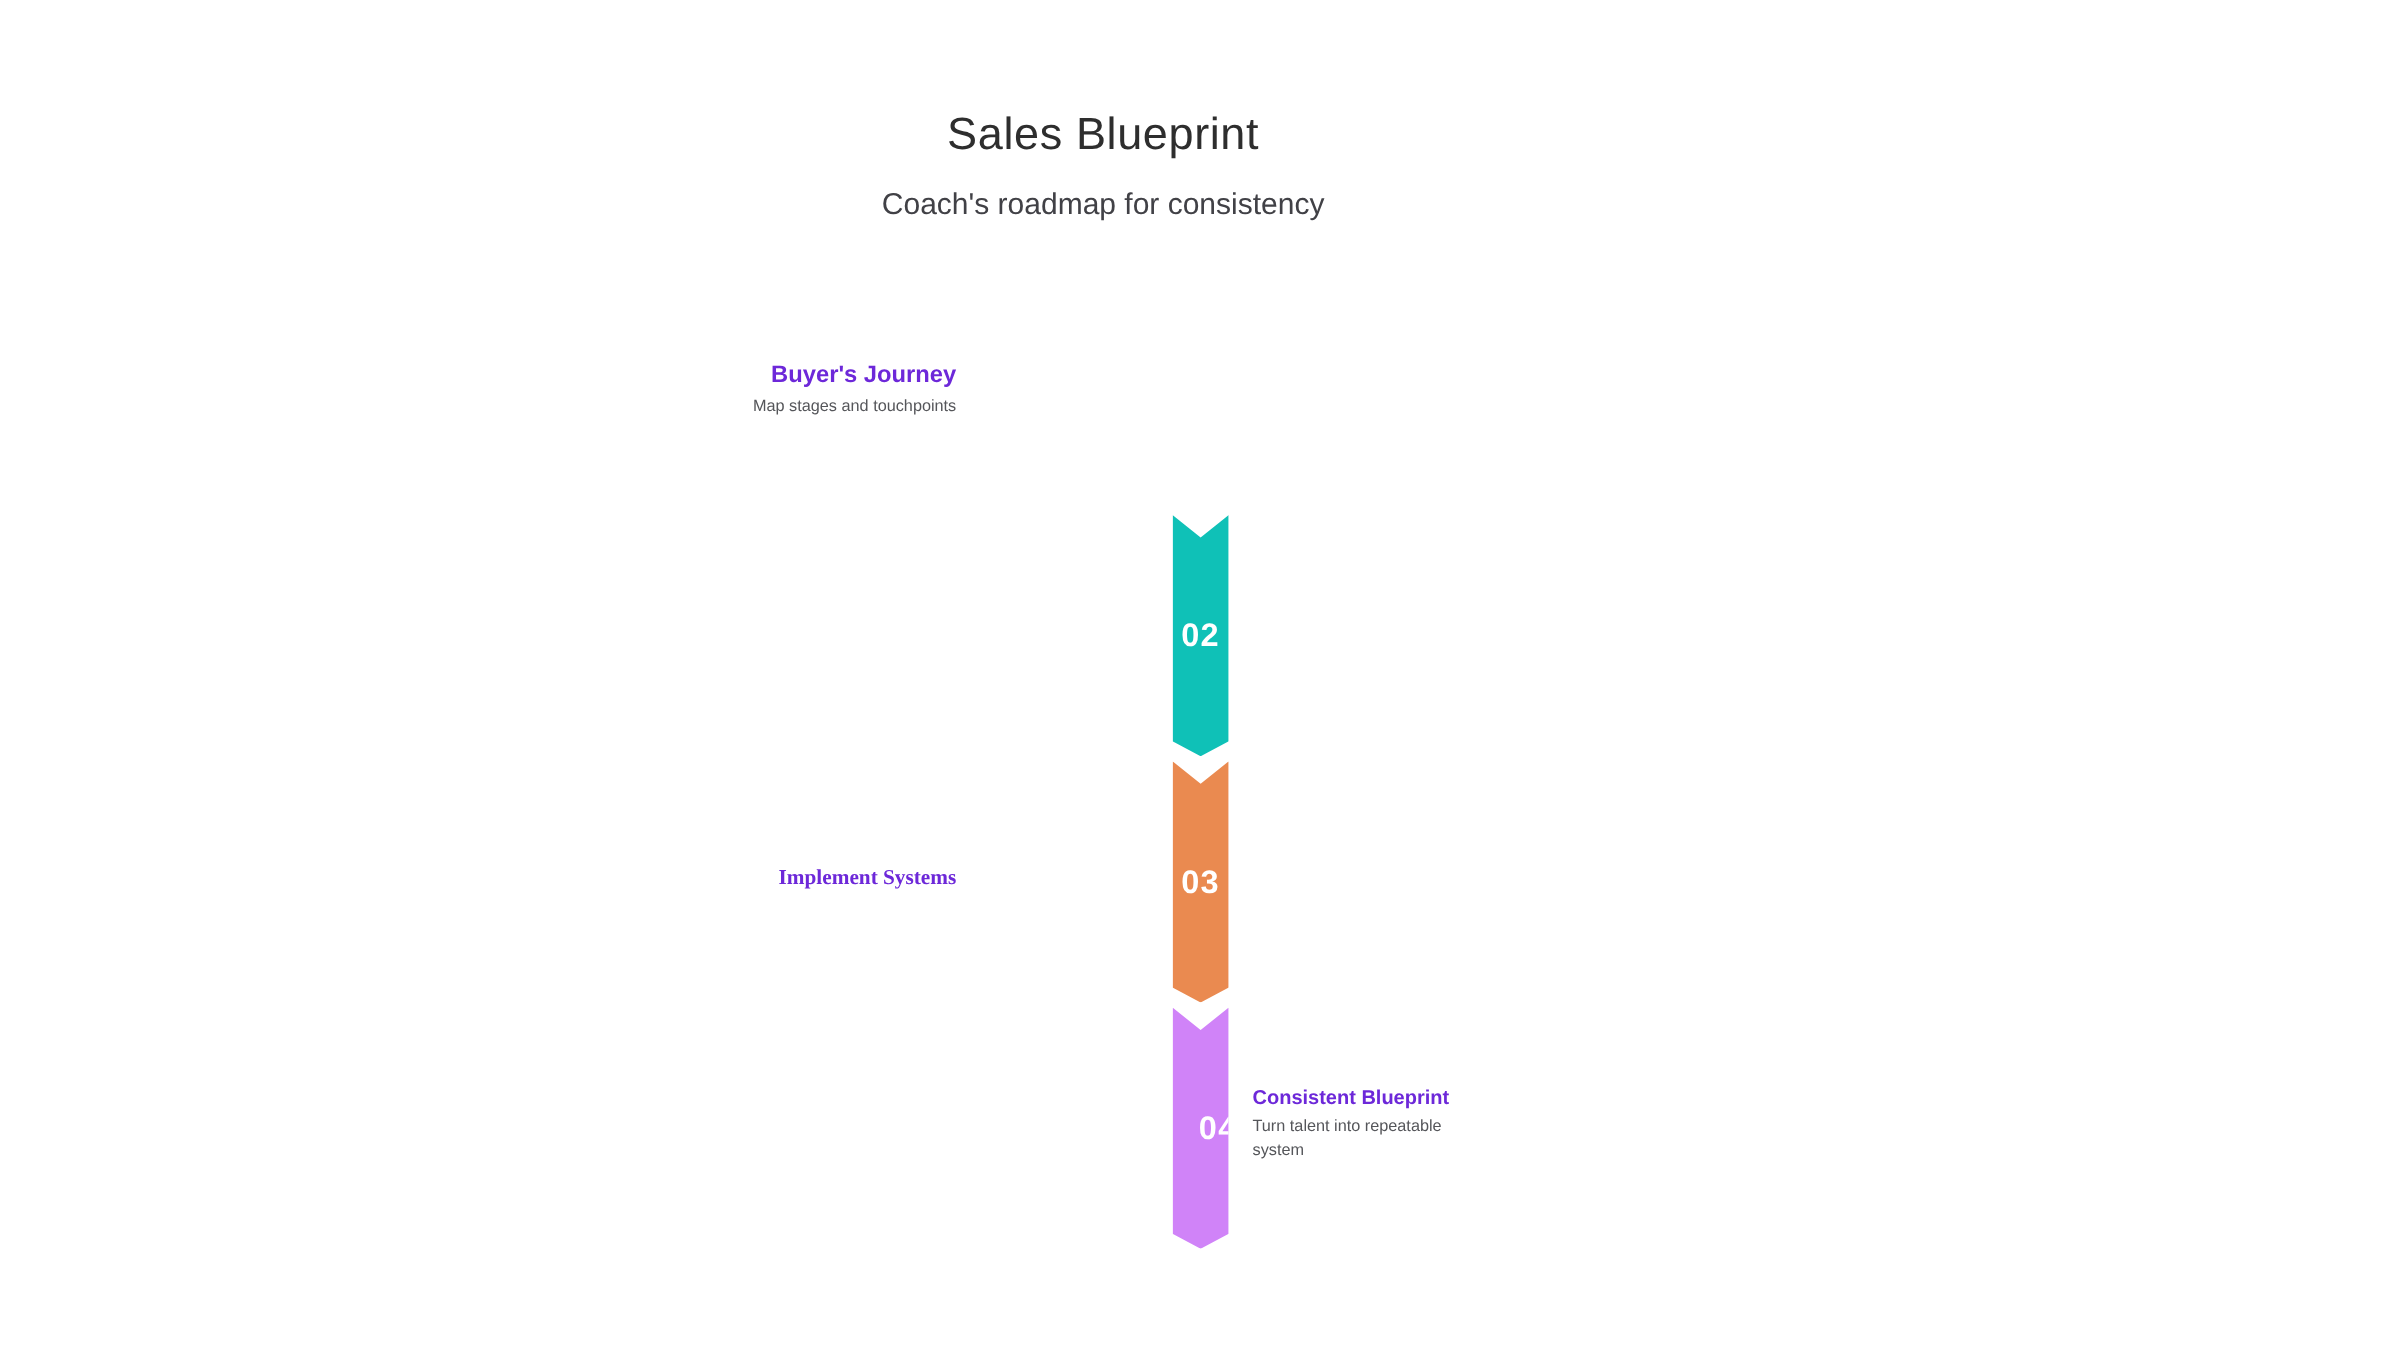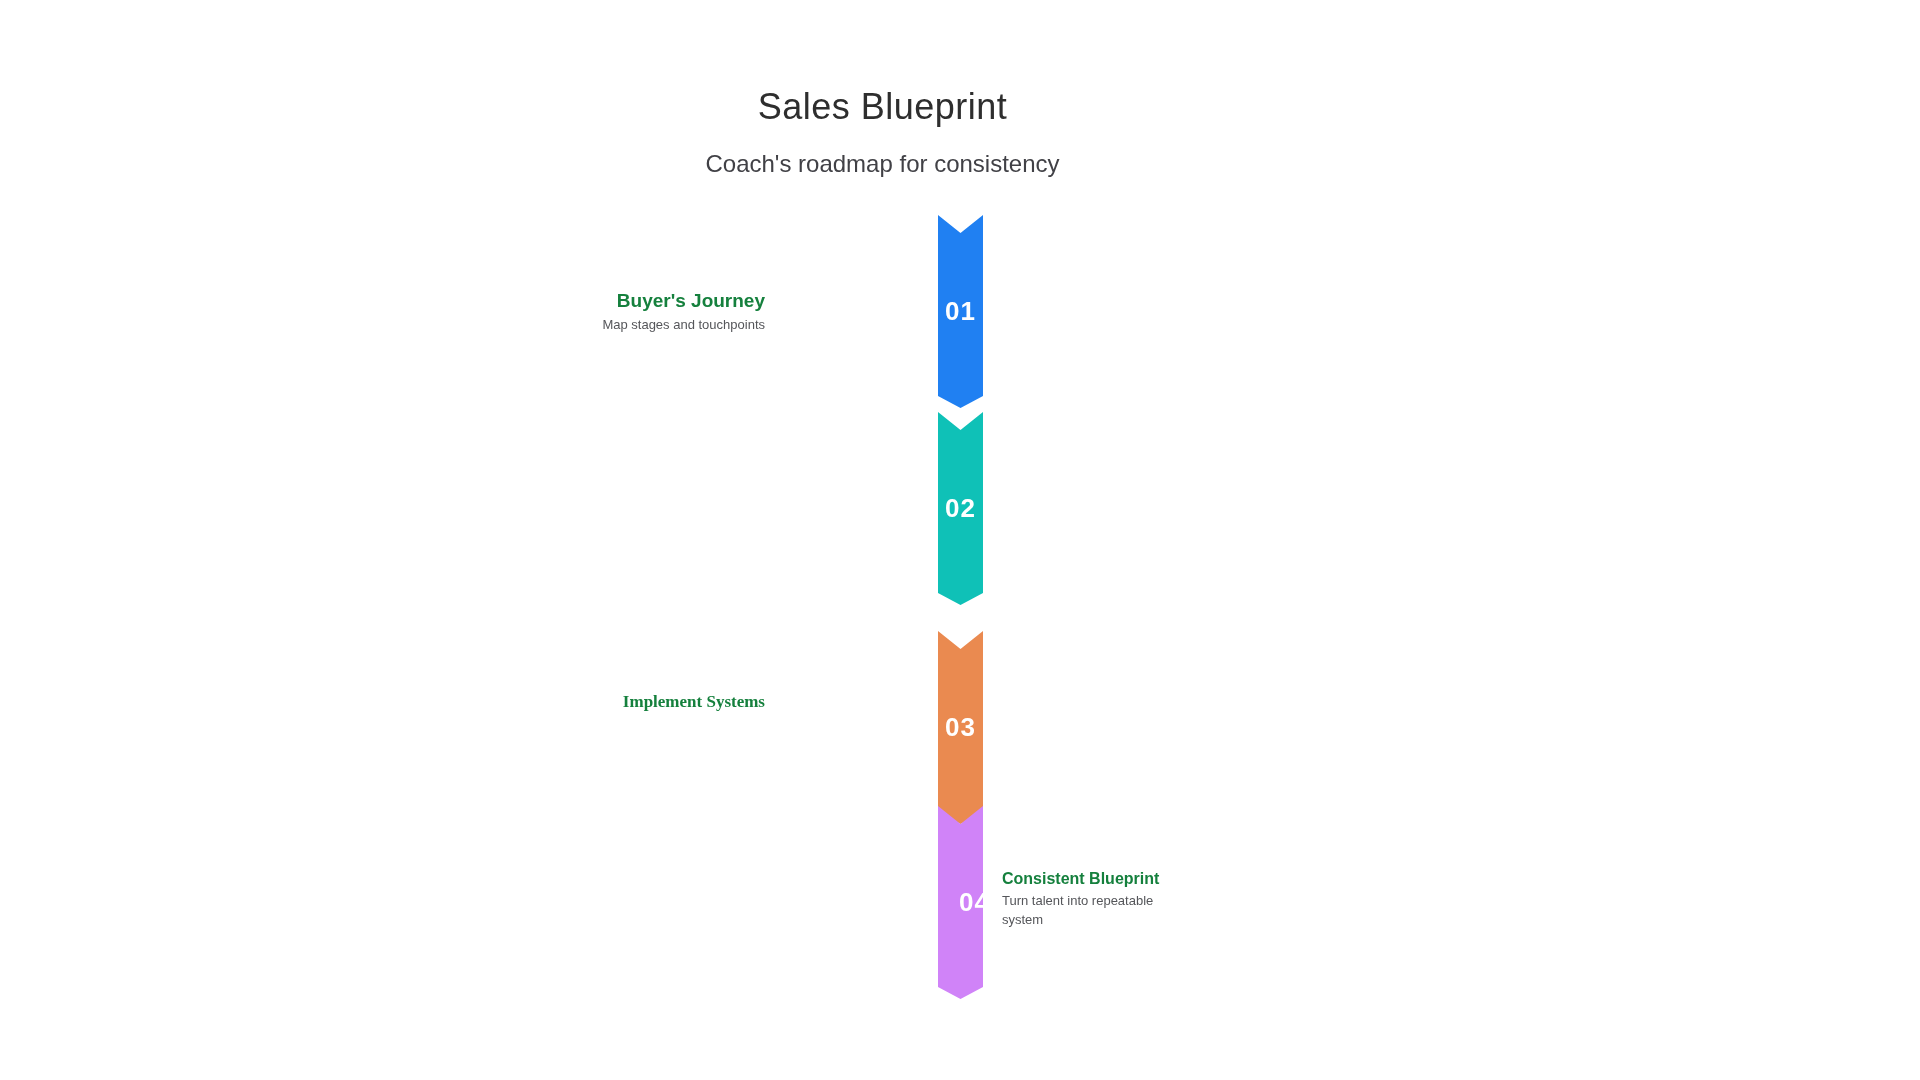--- a/index.html
+++ b/index.html
@@ -37,42 +37,42 @@
     left: 938px;
     width: 45px;
     height: 193px;
     clip-path: polygon(0% 0%, 50% 18px, 100% 0%, 100% calc(100% - 12px), 50% 100%, 0% calc(100% - 12px));
     display: flex;
     align-items: center;
     justify-content: center;
   }
   .chev-0 { top: 215px; }
   .chev-1 { top: 412px; }
-  .chev-2 { top: 631px; text-align: center; }
+  .chev-2 { top: 609px; text-align: center; }
   .chev-3 { top: 806px; padding-left: 28px; }
   .step-number {
     color: #ffffff;
     font-size: 26px;
     font-weight: 700;
     letter-spacing: 1px;
   }
   .label {
     position: absolute;
     width: 280px;
     transform: translateY(-50%);
   }
   .label.left  { right: 1000px; text-align: right; }
   .label.right { left: 1002px;  text-align: left; }
   .label-0 { top: 312px; }
   .label-1 { top: 508px; }
   .label-2 { top: 704px; }
   .label-3 { top: 900px; }
   .step-title {
     font-weight: 700;
-    color: #15803d;
+    color: #6d28d9;
     margin-bottom: 4px;
     white-space: nowrap;
   }
   .t-0 { font-size: 19px; }
   .t-1 { font-size: 14.5px; }
   .t-2 { font-size: 17px; font-family: Liberation Serif, serif; }
   .t-3 { font-size: 16px; }
   .step-desc {
     font-size: 13px;
     line-height: 1.45;
@@ -84,23 +84,20 @@
 </head>
 <body>
 
 <div class="canvas">
 
   <div class="page-title">Sales Blueprint</div>
   <div class="page-subtitle">Coach's roadmap for consistency</div>
 
   <div class="timeline">
 
-    <div class="chevron chev-0" style="background-color: rgb(32, 128, 242);">
-      <span class="step-number">01</span>
-    </div>
     <div class="label left label-0">
       <div class="step-title t-0">Buyer's Journey</div>
       <div class="step-desc">Map stages and touchpoints</div>
     </div>
 
     <div class="chevron chev-1" style="background-color: rgb(15, 193, 183);">
       <span class="step-number">02</span>
     </div>
 
     <div class="chevron chev-2" style="background-color: rgb(234, 138, 80);">

